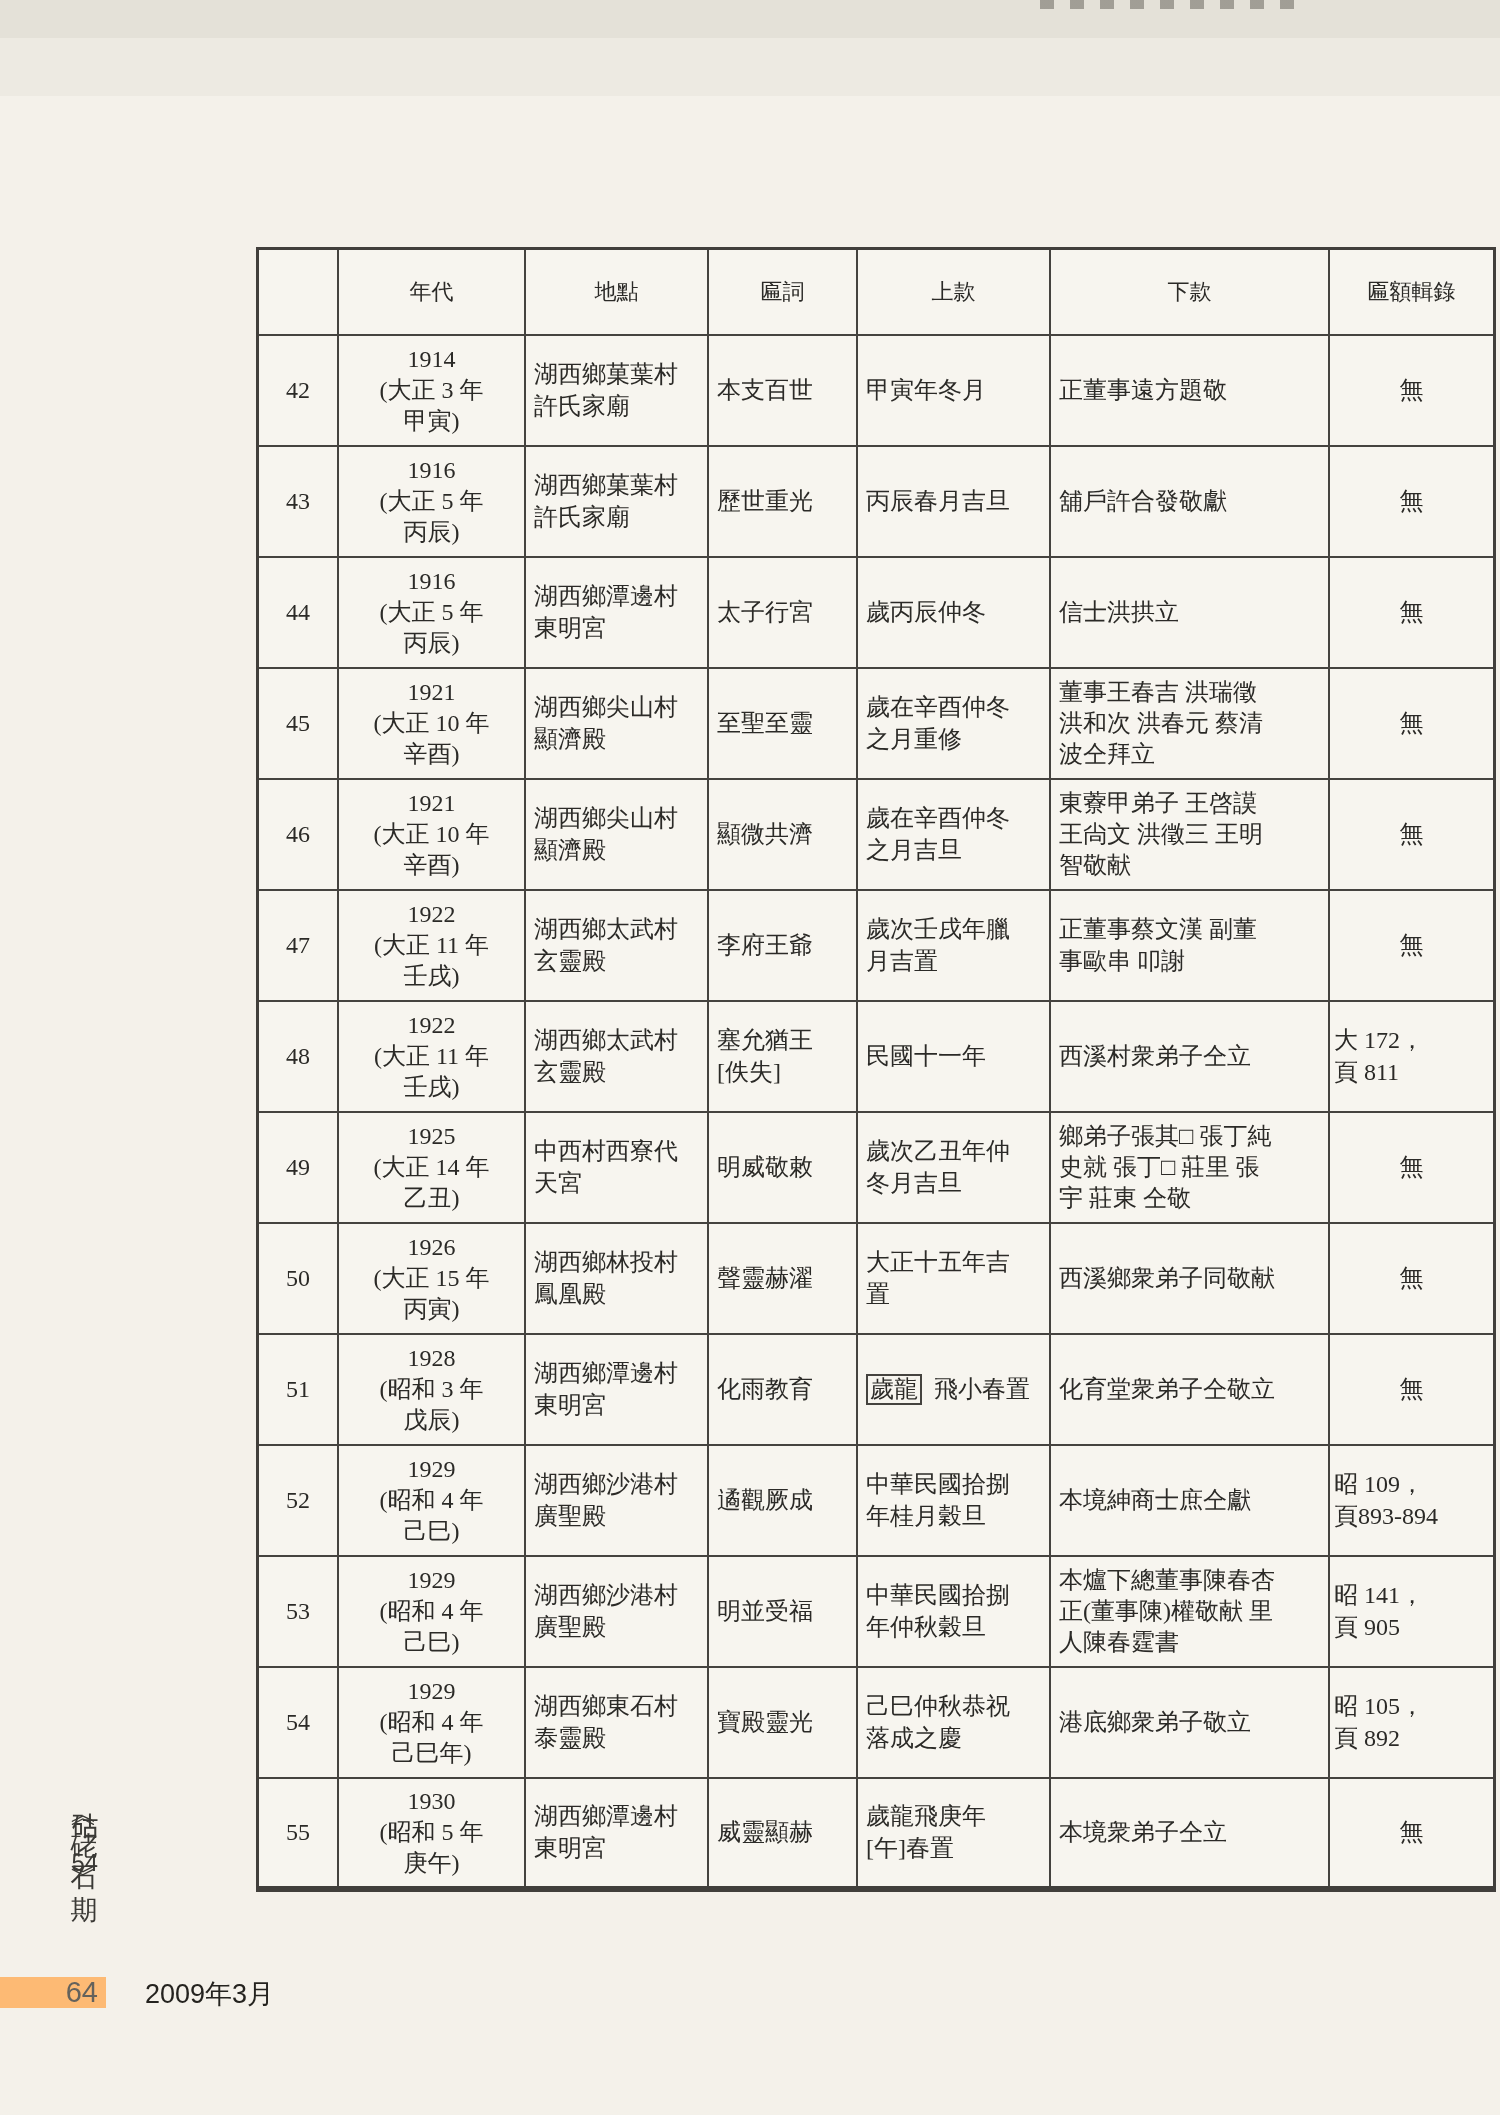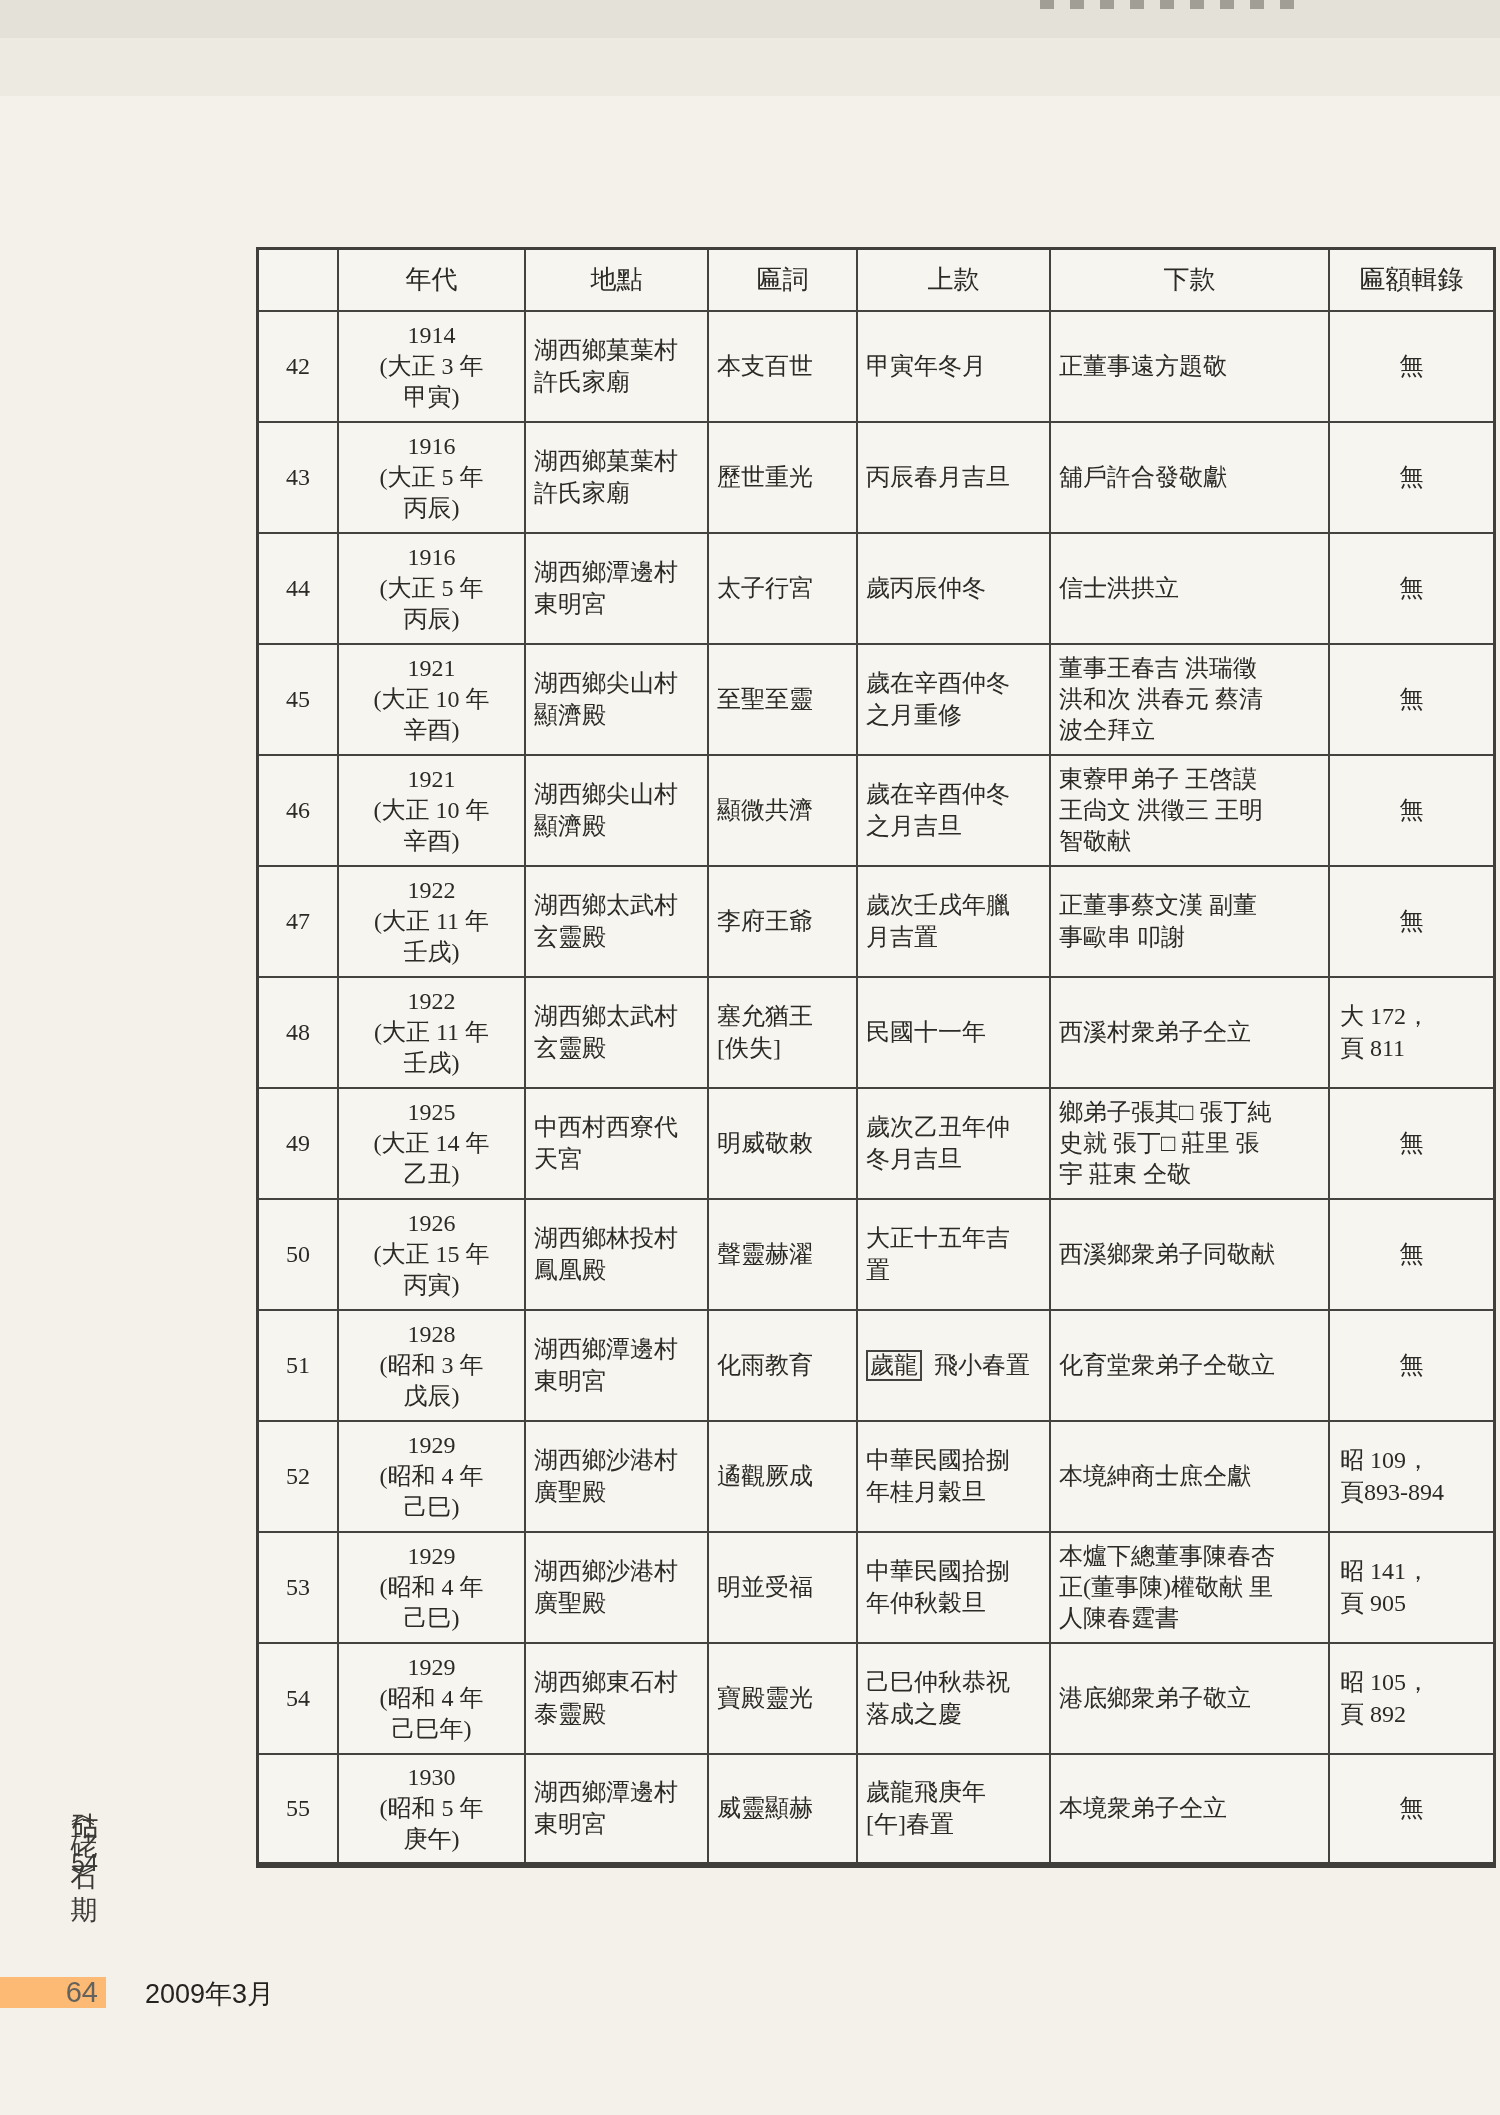--- a/index.html
+++ b/index.html
@@ -28,28 +28,28 @@
   .doc-table td,.doc-table th{
     border:2px solid #45433f;
     vertical-align:middle;
     white-space:pre-line;
     font-weight:normal;
     padding:4px 8px;
     line-height:1.3;
     font-size:24px;
     color:#2b2a27;
   }
-  .doc-table th{font-size:26px;height:56px;padding:2px 4px;}
+  .doc-table th{font-size:22px;height:56px;padding:14px 4px;}
   .c0{width:70px;} .c1{width:177px;} .c2{width:173px;} .c3{width:139px;}
   .c4{width:183px;} .c5{width:269px;margin-left:31px;} .c6{width:155px;}
   td.cell-no{text-align:center;}
   td.cell-year{text-align:center;}
   td.cell-place,td.cell-plaque,td.cell-upper,td.cell-lower{text-align:left;}
   td.cell-record{text-align:center;}
-  td.cell-record.left{text-align:left;padding-left:10px;}
+  td.cell-record.left{text-align:left;padding-left:4px;}
   tr.data-row{height:111px;}
   .boxed{
     display:inline-block;border:2px solid #45433f;padding:0 2px;margin-right:12px;line-height:1.15;
   }
   .journal-title-block{
     position:absolute;left:66px;top:1808px;
     writing-mode:vertical-rl;text-orientation:mixed;
     font-size:27px;letter-spacing:3px;color:#3a3935;
   }
   .issue-number{text-combine-upright:all;font-family:"Liberation Sans","DejaVu Sans",sans-serif;font-size:24px;}

